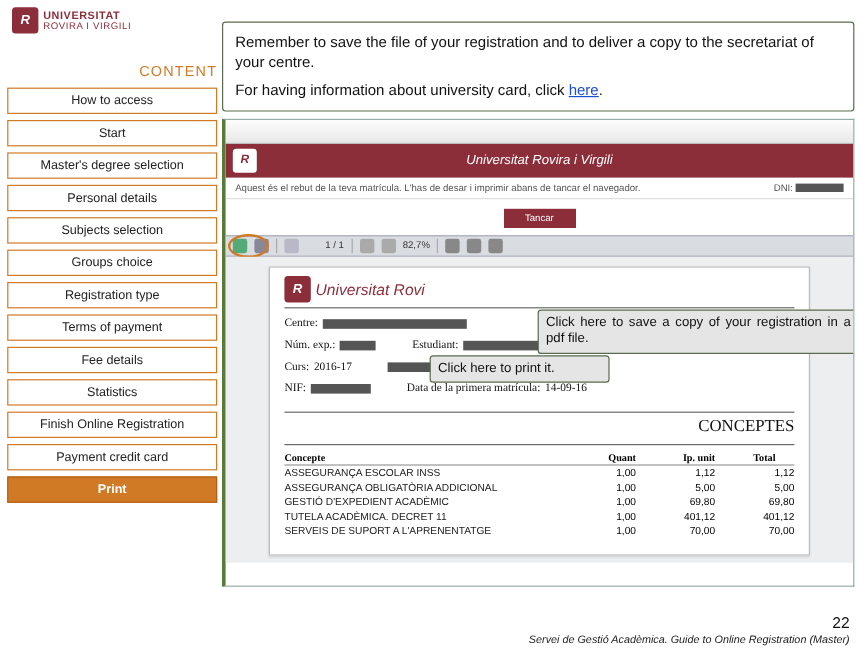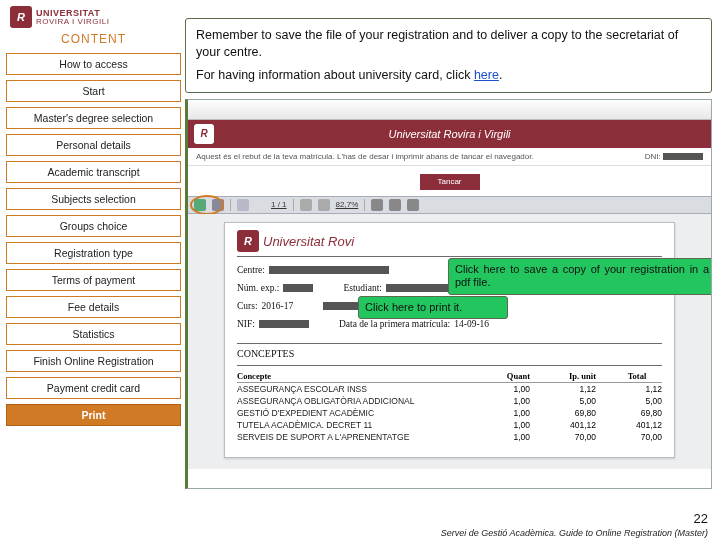--- a/index.html
+++ b/index.html
@@ -34,22 +34,23 @@
     top: 32px; left: 6px;
     width: 175px;
     display: flex;
     flex-direction: column;
     gap: 5px;
   }
   .content-label {
     color: #d07a26;
     font-size: 12px;
     letter-spacing: 1px;
-    text-align: center;
+    text-align: right;
     margin-bottom: 2px;
+    margin-top: 20px;
   }
   .nav-item {
     border: 1px solid #d07a26;
     border-radius: 0;
     padding: 4px 18px;
     font-size: 10.5px;
     text-align: center;
     color: #222;
     cursor: pointer;
     background:#fff;
@@ -116,21 +117,20 @@
   }
   .pdf-toolbar {
     height: 18px;
     background:#d9dde2;
     border-top:1px solid #aab;
     border-bottom:1px solid #aab;
     display:flex;align-items:center;gap:6px;
     padding:0 6px;
     font-size:8px;color:#333;
     position:relative;
-    text-decoration:underline;
   }
   .pdf-toolbar .tb-icon{width:12px;height:12px;display:inline-block;background:#888;border-radius:2px;}
   .pdf-toolbar .sep{width:1px;height:12px;background:#aaa;}
   .circle-anno {
     position:absolute;
     border:2px solid #d07a26;
     border-radius:50%;
     width:34px;height:20px;
     pointer-events:none;
   }
@@ -151,21 +151,21 @@
   .pdf-logo-row {
     height:26px;
     display:flex;align-items:center;gap:4px;
     border-bottom:1px solid #6a6a6a;
     padding-bottom:4px;
   }
   .pdf-logo-row .mini-badge2{width:22px;height:22px;background:#8b2e3a;border-radius:3px;color:#fff;display:flex;align-items:center;justify-content:center;font-style:italic;font-weight:bold;font-size:11px;}
   .pdf-logo-row .t{font-size:13px;color:#8b2e3a;font-style:italic;}
   .tip {
     position:absolute;
-    background:#22c55e;
+    background:#e5e5e5;
     border:1px solid #5a6b4e;
     border-radius:3px;
     padding:4px 6px;
     font-size:11px;
     line-height:1.25;
     color:#111;
     z-index:5;
     text-align:justify;
   }
   .tip1 { top:158px; left:260px; width:268px; }
@@ -175,22 +175,22 @@
     gap:30px;
     font-size:9.5px;
     color:#111;
     margin-top:8px;
   }
   .field { display:flex; gap:4px; align-items:center; }
   .field .label { font-family: Georgia, serif; }
   .field .val { background:#555; height:8px; }
   .pdf-section-title {
     font-family: Georgia, serif;
-    font-size:10px;
-    text-align:left;
+    font-size:14px;
+    text-align:right;
     color:#111;
     margin-top:14px;
     border-top:1px solid #6a6a6a;
     padding-top:4px;
   }
   .pdf-table {
     margin-top:6px;
     border-top:1px solid #6a6a6a;
     padding-top:4px;
     font-size:8.5px;
@@ -227,21 +227,20 @@
     <div class="line2">ROVIRA I VIRGILI</div>
   </div>
 </div>
 
 <div class="sidebar">
   <div class="content-label">CONTENT</div>
   <div class="nav-item">How to access</div>
     <div class="nav-item">Start</div>
     <div class="nav-item">Master's degree selection</div>
     <div class="nav-item">Personal details</div>
-    <div class="nav-item">Academic transcript</div>
     <div class="nav-item">Subjects selection</div>
     <div class="nav-item">Groups choice</div>
     <div class="nav-item">Registration type</div>
     <div class="nav-item">Terms of payment</div>
     <div class="nav-item">Fee details</div>
     <div class="nav-item">Statistics</div>
     <div class="nav-item">Finish Online Registration</div>
     <div class="nav-item">Payment credit card</div>
     <div class="nav-item active">Print</div>
 </div>

